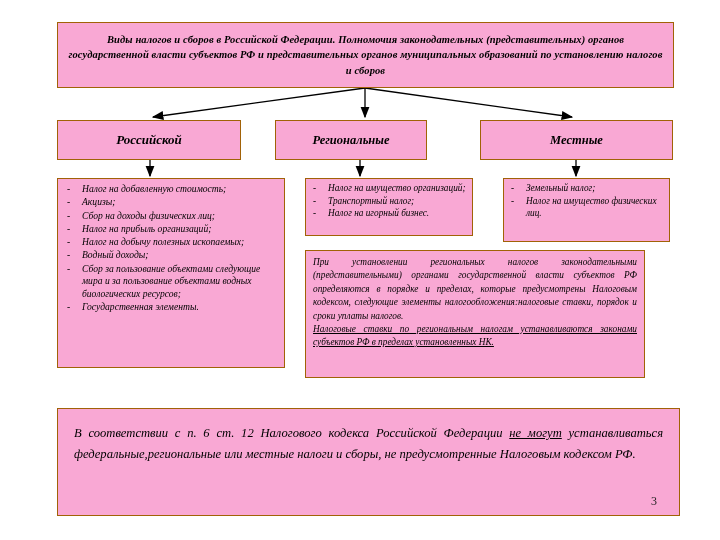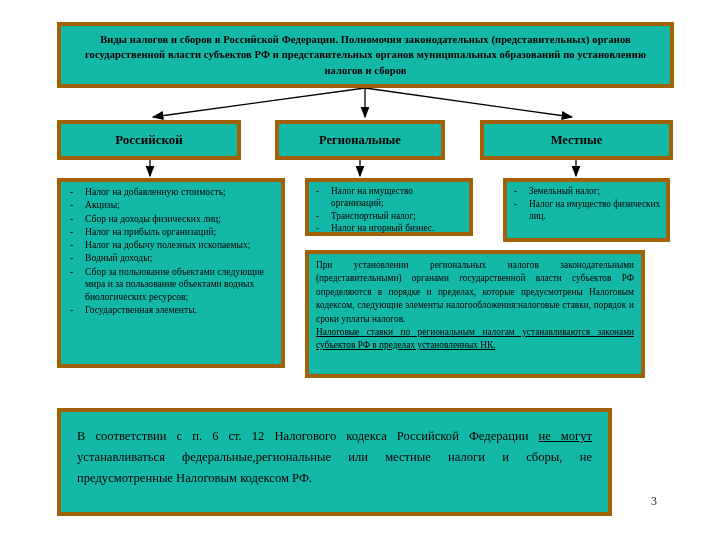--- a/index.html
+++ b/index.html
@@ -19,23 +19,24 @@
   .slide {
     position: absolute;
     left: 0; top: 0;
     width: 720px; height: 540px;
     background: #ffffff;
   }
 
   
   .box {
     position: absolute;
-    border: 4px solid #a16207;
-    background: #14b8a6;
+    border: 1px solid #a16207;
+    background: #f9a8d4;
     box-sizing: border-box;
+    font-style: italic;
   }
 
   
   #title-box {
     left: 57px;
     top: 22px;
     width: 617px;
     height: 66px;
     display: flex;
     align-items: center;
@@ -55,21 +56,21 @@
     height: 40px;
     display: flex;
     align-items: center;
     justify-content: center;
   }
   .cat-label {
     font-size: 13.5px;
     font-weight: bold;
   }
   #cat-federal  { left: 57px;  top: 120px; width: 184px; }
-  #cat-regional { left: 275px; top: 120px; width: 170px; }
+  #cat-regional { left: 275px; top: 120px; width: 152px; }
   #cat-local    { left: 480px; top: 120px; width: 193px; align-items: center; }
 
   #cat-federal .cat-label { font-size: 13px; }
   #cat-regional .cat-label { font-size: 12.5px; }
   #cat-local .cat-label { font-size: 12.5px; }
 
   
   #federal-list-box {
     left: 57px;
     top: 178px;
@@ -139,21 +140,21 @@
     margin: 0;
   }
   .note-par.underlined {
     text-decoration: underline;
   }
 
   
   #bottom-box {
     left: 57px;
     top: 408px;
-    width: 555px;
+    width: 623px;
     height: 108px;
     padding: 14px 16px 10px 16px;
   }
   #bottom-text {
     font-size: 12.6px;
     line-height: 1.65;
     text-align: justify;
     text-justify: inter-word;
     margin: 0;
   }

